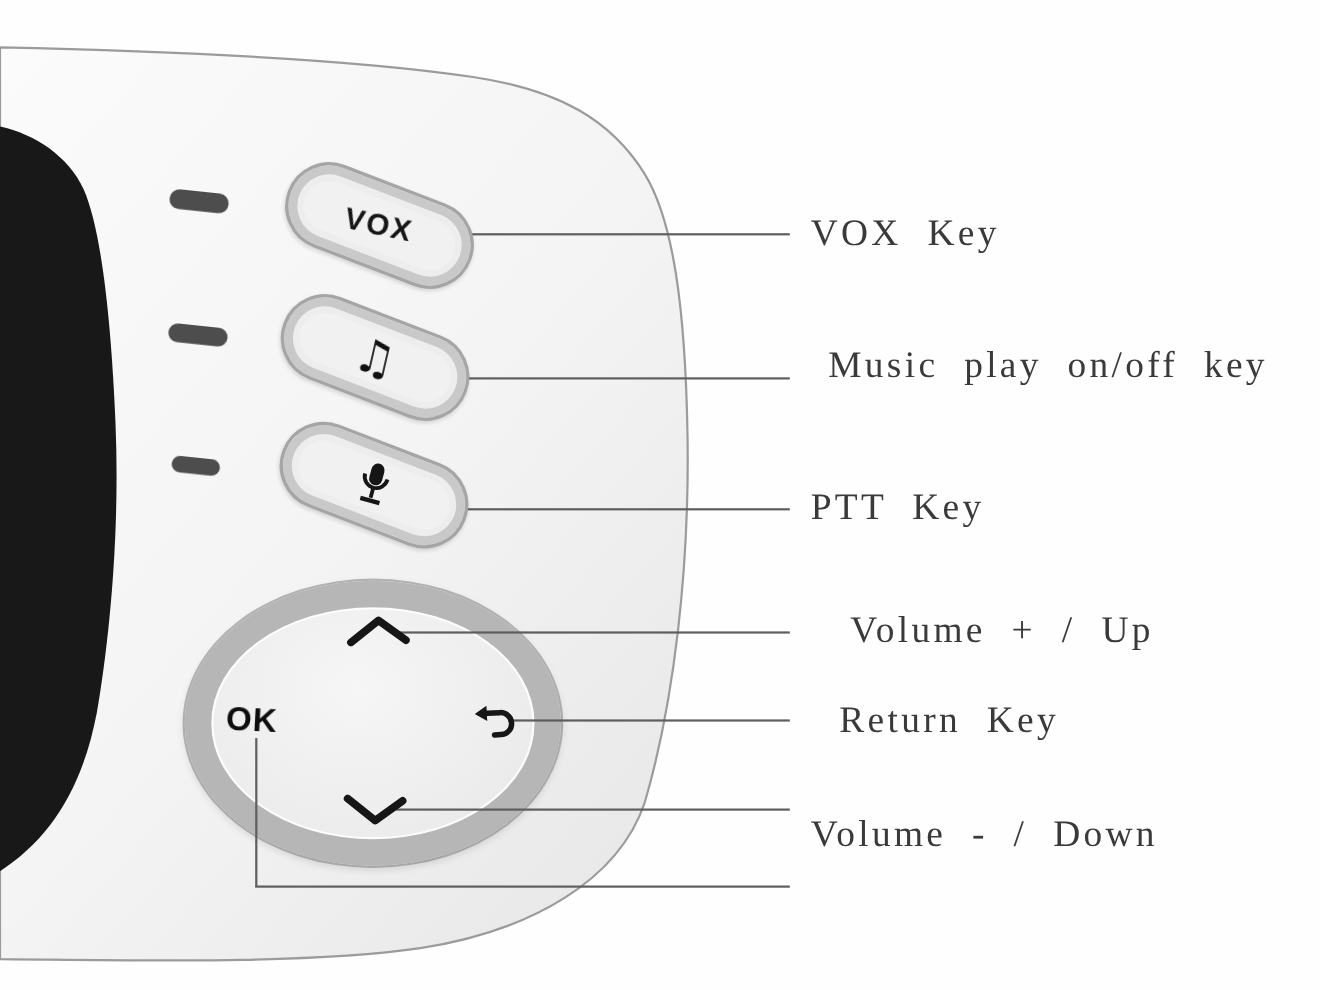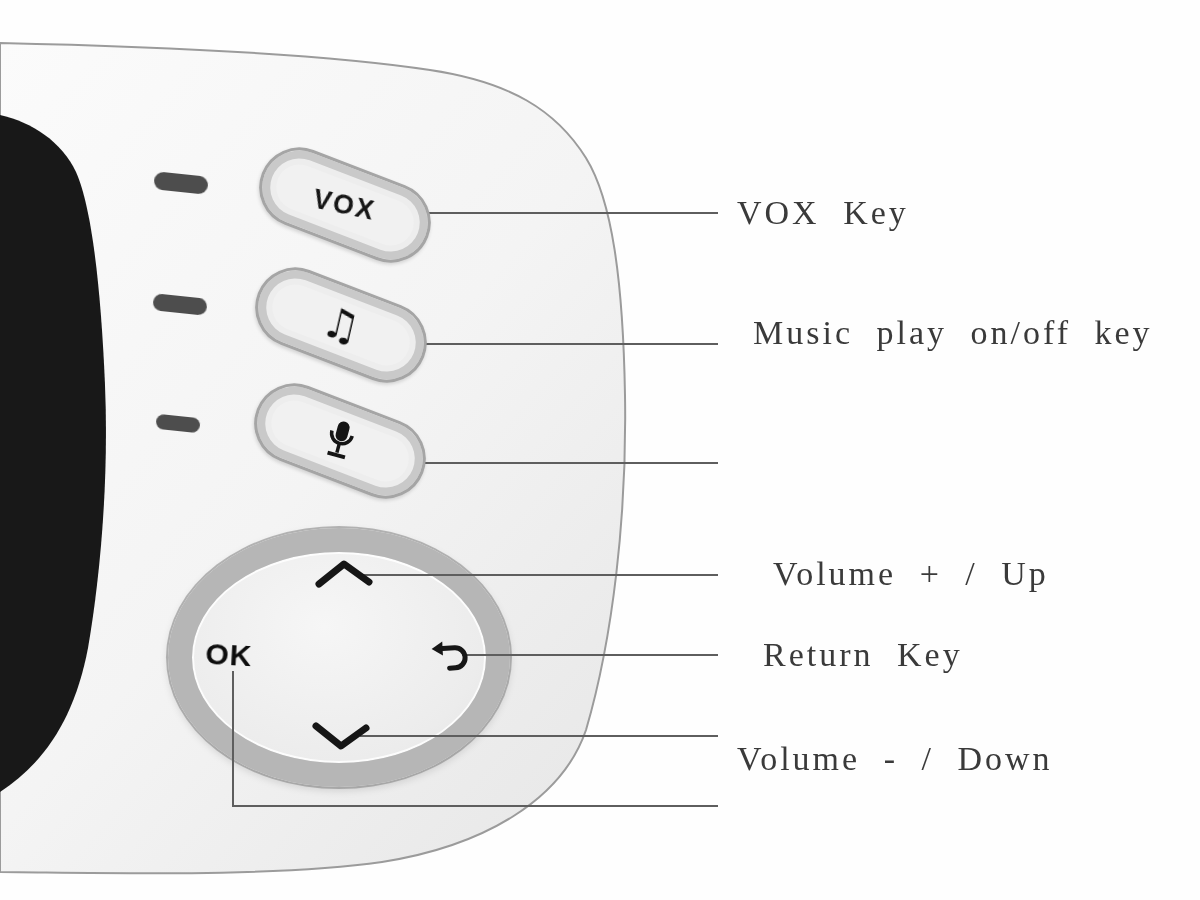--- a/index.html
+++ b/index.html
@@ -151,17 +151,18 @@
     <g>
       <path d="M13,8 H25 A10,10 0 1 1 25,28 H19" fill="none" stroke="#161616" stroke-width="5" stroke-linecap="round"></path>
       <polygon points="13,1 13,15 2,8" fill="#161616"></polygon>
     </g>
   </svg>
 
   <div class="dpad-item" id="ok-key">OK</div>
 
   <div class="anno" id="label-vox">VOX Key</div>
   <div class="anno" id="label-music">Music play on/off key</div>
+  <div class="anno" id="label-ptt">PTT Key</div>
   <div class="anno" id="label-volup">Volume + / Up</div>
   <div class="anno" id="label-return">Return Key</div>
   <div class="anno" id="label-voldown">Volume - / Down</div>
 
 </div>
 
 </body></html>

